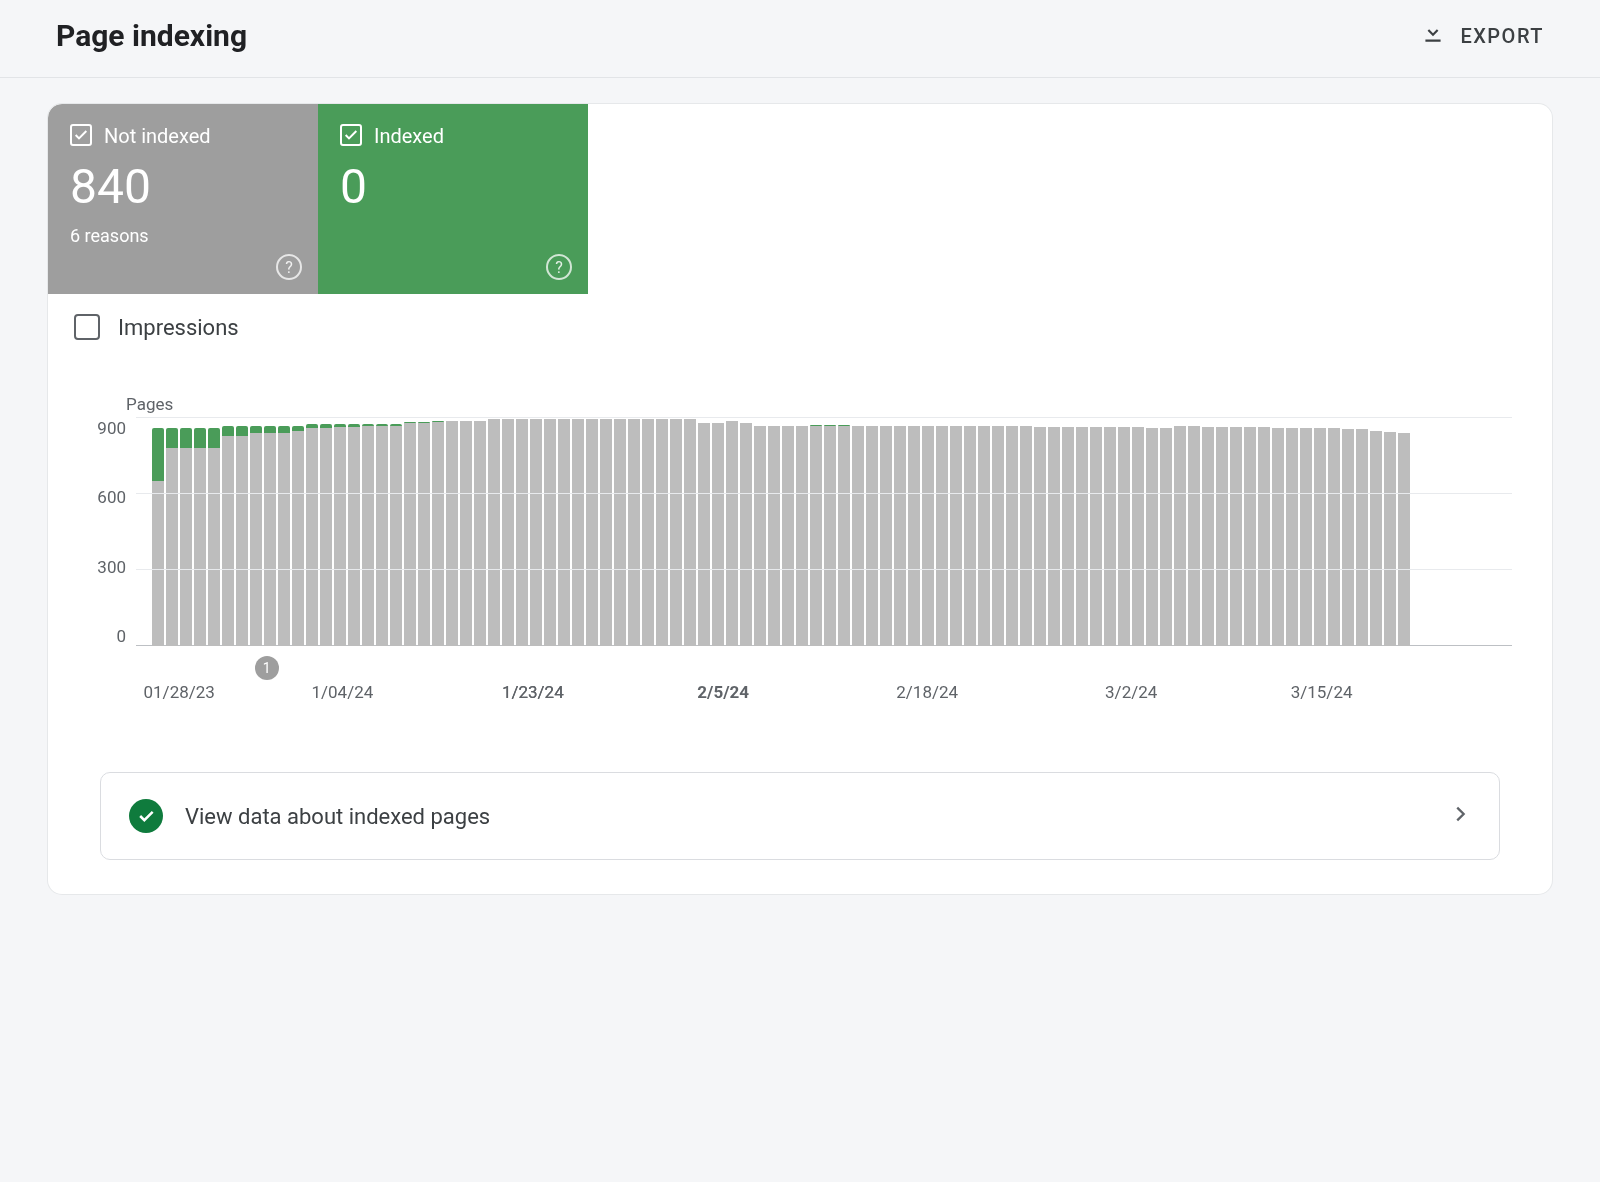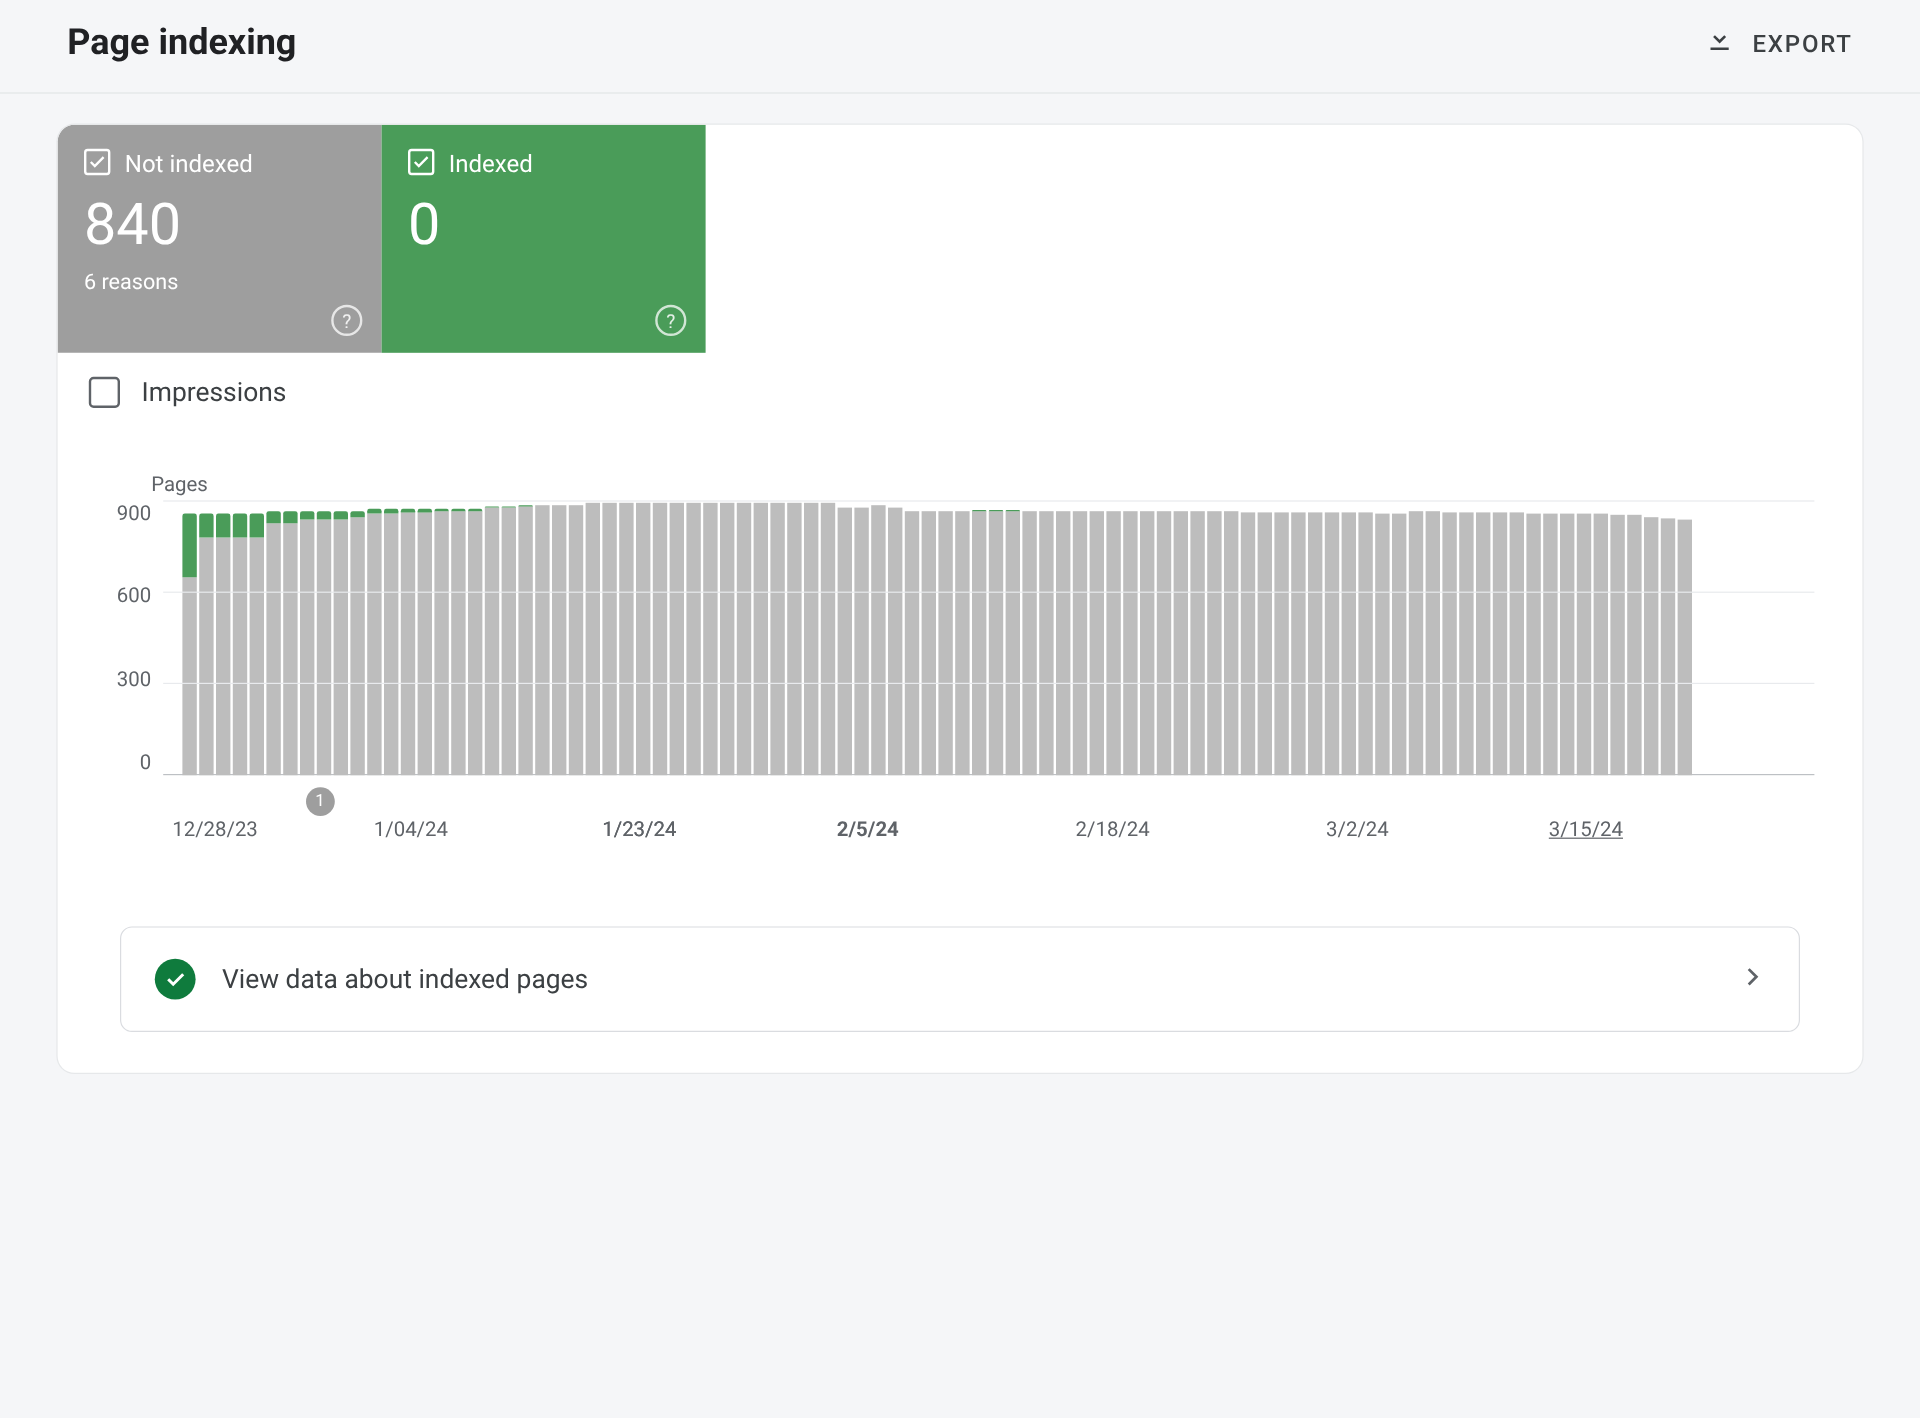--- a/index.html
+++ b/index.html
@@ -491,28 +491,28 @@
                 <div class="bar-ni" style="height: 212.8px;"></div>
               </div>
             </div>
         <div class="gridline" style="bottom: 76px;"></div>
             <div class="gridline" style="bottom: 152px;"></div>
             <div class="gridline" style="bottom: 228px;"></div>
             <div class="badge" style="left: calc(8.33333% + 4px); bottom: -34px;">1</div>
           </div>
       </div>
       <div class="xaxis" id="xaxis">
-          <div class="xtick" style="left: 2%;">12/28/23</div>
+          <div class="xtick" style="left: 2%;">01/28/23</div>
           <div class="xtick" style="left: 14%;">1/04/24</div>
           <div class="xtick" style="left: 28%;">1/23/24</div>
           <div class="xtick" style="left: 28%;">1/23/24</div>
           <div class="xtick" style="left: 42%; font-weight: bold;">2/5/24</div>
           <div class="xtick" style="left: 57%;">2/18/24</div>
           <div class="xtick" style="left: 72%;">3/2/24</div>
-          <div class="xtick" style="left: 86%; text-decoration: underline;">3/15/24</div>
+          <div class="xtick" style="left: 86%;">3/15/24</div>
         </div>
     </div>
 
     <div class="cta">
       <span class="cta-check">
         <svg viewBox="0 0 24 24">
             <polyline points="5 12 10 17 20 7"></polyline>
           </svg>
       </span>
       <span class="cta-text">View data about indexed pages</span>

